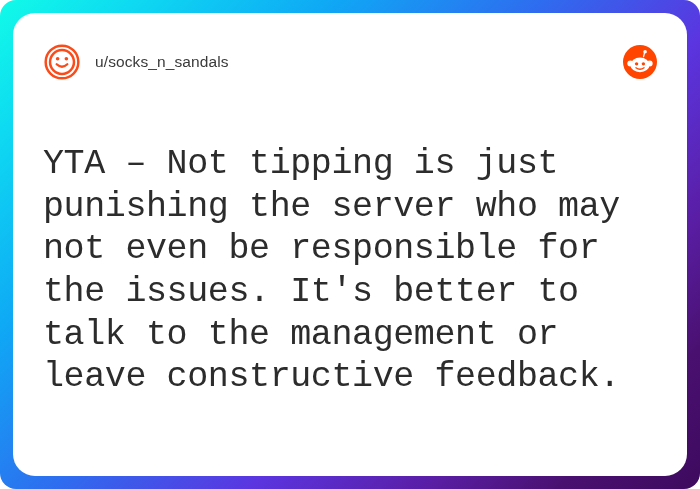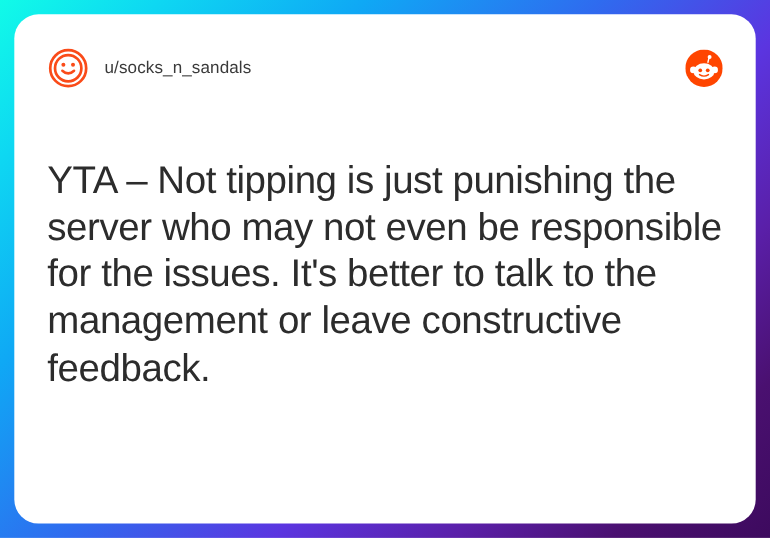--- a/index.html
+++ b/index.html
@@ -22,20 +22,21 @@
     background:
       linear-gradient(135deg,
         #11fbe8 0%,
         #0ed8f2 12%,
         #0fa8f5 28%,
         #2f6bef 46%,
         #5b35e0 62%,
         #5a1fa8 76%,
         #4a1070 88%,
         #3d0a5e 100%);
+    border-radius: 16px;
   }
 
   
   #quote-card {
     position: absolute;
     left: 13px;
     top: 13px;
     width: 674px;
     height: 463px;
     box-sizing: border-box;
@@ -79,20 +80,21 @@
 
   
   .quote-body {
     margin-top: 58px;
     font-size: 35px;
     line-height: 1.22;
     color: #2c2c2c;
     letter-spacing: -0.4px;
     max-width: 630px;
     font-weight: 400;
+    font-family: Liberation Mono, monospace;
   }
 </style>
 </head>
 <body>
 
 <div id="backdrop">
 
   <div id="quote-card">
 
     <div class="card-header">

